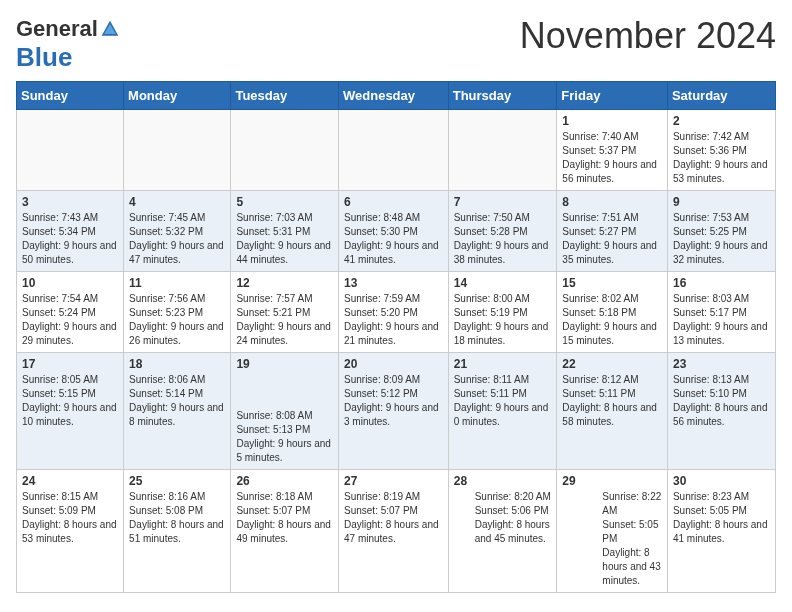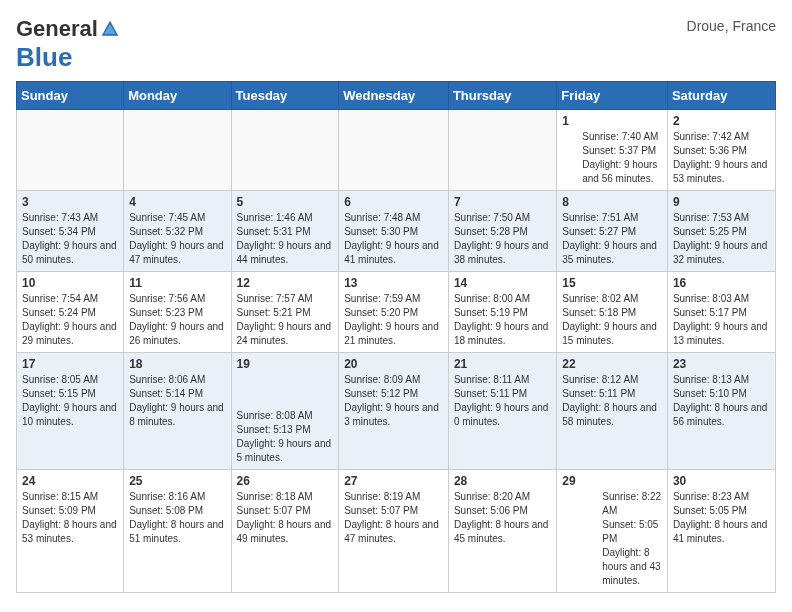--- a/index.html
+++ b/index.html
@@ -121,21 +121,21 @@
         <svg class="logo-icon" viewBox="0 0 24 24">
           <polygon points="12,2 22,20 2,20" fill="#2a6db5"></polygon>
           <polygon points="12,6 19,18 5,18" fill="#5ba3e0"></polygon>
         </svg>
       </div>
       <div>
         <span class="logo-blue" style="font-size:26px;font-weight:bold;">Blue</span>
       </div>
     </div>
     <div class="title-block">
-      <div class="location">Droue, France</div>
+      <div class="month-title">November 2024</div>
     </div>
   </div>
 
   <table class="calendar">
     <thead>
       <tr>
       <th>Sunday</th>
           <th>Monday</th>
           <th>Tuesday</th>
           <th>Wednesday</th>
@@ -146,21 +146,21 @@
     </thead>
     <tbody id="calendar-body">
     <tr>
           <td class="empty-cell"></td>
           <td class="empty-cell"></td>
           <td class="empty-cell"></td>
           <td class="empty-cell"></td>
           <td class="empty-cell"></td>
           <td>
             <span class="day-num">1</span>
-            <div class="day-info" style="white-space: pre-line; margin-left: 20px;">Sunrise: 7:40 AM
+            <div class="day-info" style="white-space: pre-line;">Sunrise: 7:40 AM
 Sunset: 5:37 PM
 Daylight: 9 hours and 56 minutes.</div>
           </td>
           <td>
             <span class="day-num">2</span>
             <div class="day-info" style="white-space: pre-line;">Sunrise: 7:42 AM
 Sunset: 5:36 PM
 Daylight: 9 hours and 53 minutes.</div>
           </td>
         </tr>
@@ -172,27 +172,27 @@
 Daylight: 9 hours and 50 minutes.</div>
           </td>
           <td>
             <span class="day-num">4</span>
             <div class="day-info" style="white-space: pre-line;">Sunrise: 7:45 AM
 Sunset: 5:32 PM
 Daylight: 9 hours and 47 minutes.</div>
           </td>
           <td>
             <span class="day-num">5</span>
-            <div class="day-info" style="white-space: pre-line;">Sunrise: 1:46 AM
+            <div class="day-info" style="white-space: pre-line;">Sunrise: 7:03 AM
 Sunset: 5:31 PM
 Daylight: 9 hours and 44 minutes.</div>
           </td>
           <td>
             <span class="day-num">6</span>
-            <div class="day-info" style="white-space: pre-line;">Sunrise: 7:48 AM
+            <div class="day-info" style="white-space: pre-line;">Sunrise: 8:48 AM
 Sunset: 5:30 PM
 Daylight: 9 hours and 41 minutes.</div>
           </td>
           <td>
             <span class="day-num">7</span>
             <div class="day-info" style="white-space: pre-line;">Sunrise: 7:50 AM
 Sunset: 5:28 PM
 Daylight: 9 hours and 38 minutes.</div>
           </td>
           <td>
@@ -316,21 +316,21 @@
 Daylight: 8 hours and 49 minutes.</div>
           </td>
           <td>
             <span class="day-num">27</span>
             <div class="day-info" style="white-space: pre-line;">Sunrise: 8:19 AM
 Sunset: 5:07 PM
 Daylight: 8 hours and 47 minutes.</div>
           </td>
           <td>
             <span class="day-num">28</span>
-            <div class="day-info" style="white-space: pre-line;">Sunrise: 8:20 AM
+            <div class="day-info" style="white-space: pre-line; margin-left: 21px;">Sunrise: 8:20 AM
 Sunset: 5:06 PM
 Daylight: 8 hours and 45 minutes.</div>
           </td>
           <td>
             <span class="day-num">29</span>
             <div class="day-info" style="white-space: pre-line; margin-left: 40px;">Sunrise: 8:22 AM
 Sunset: 5:05 PM
 Daylight: 8 hours and 43 minutes.</div>
           </td>
           <td>

